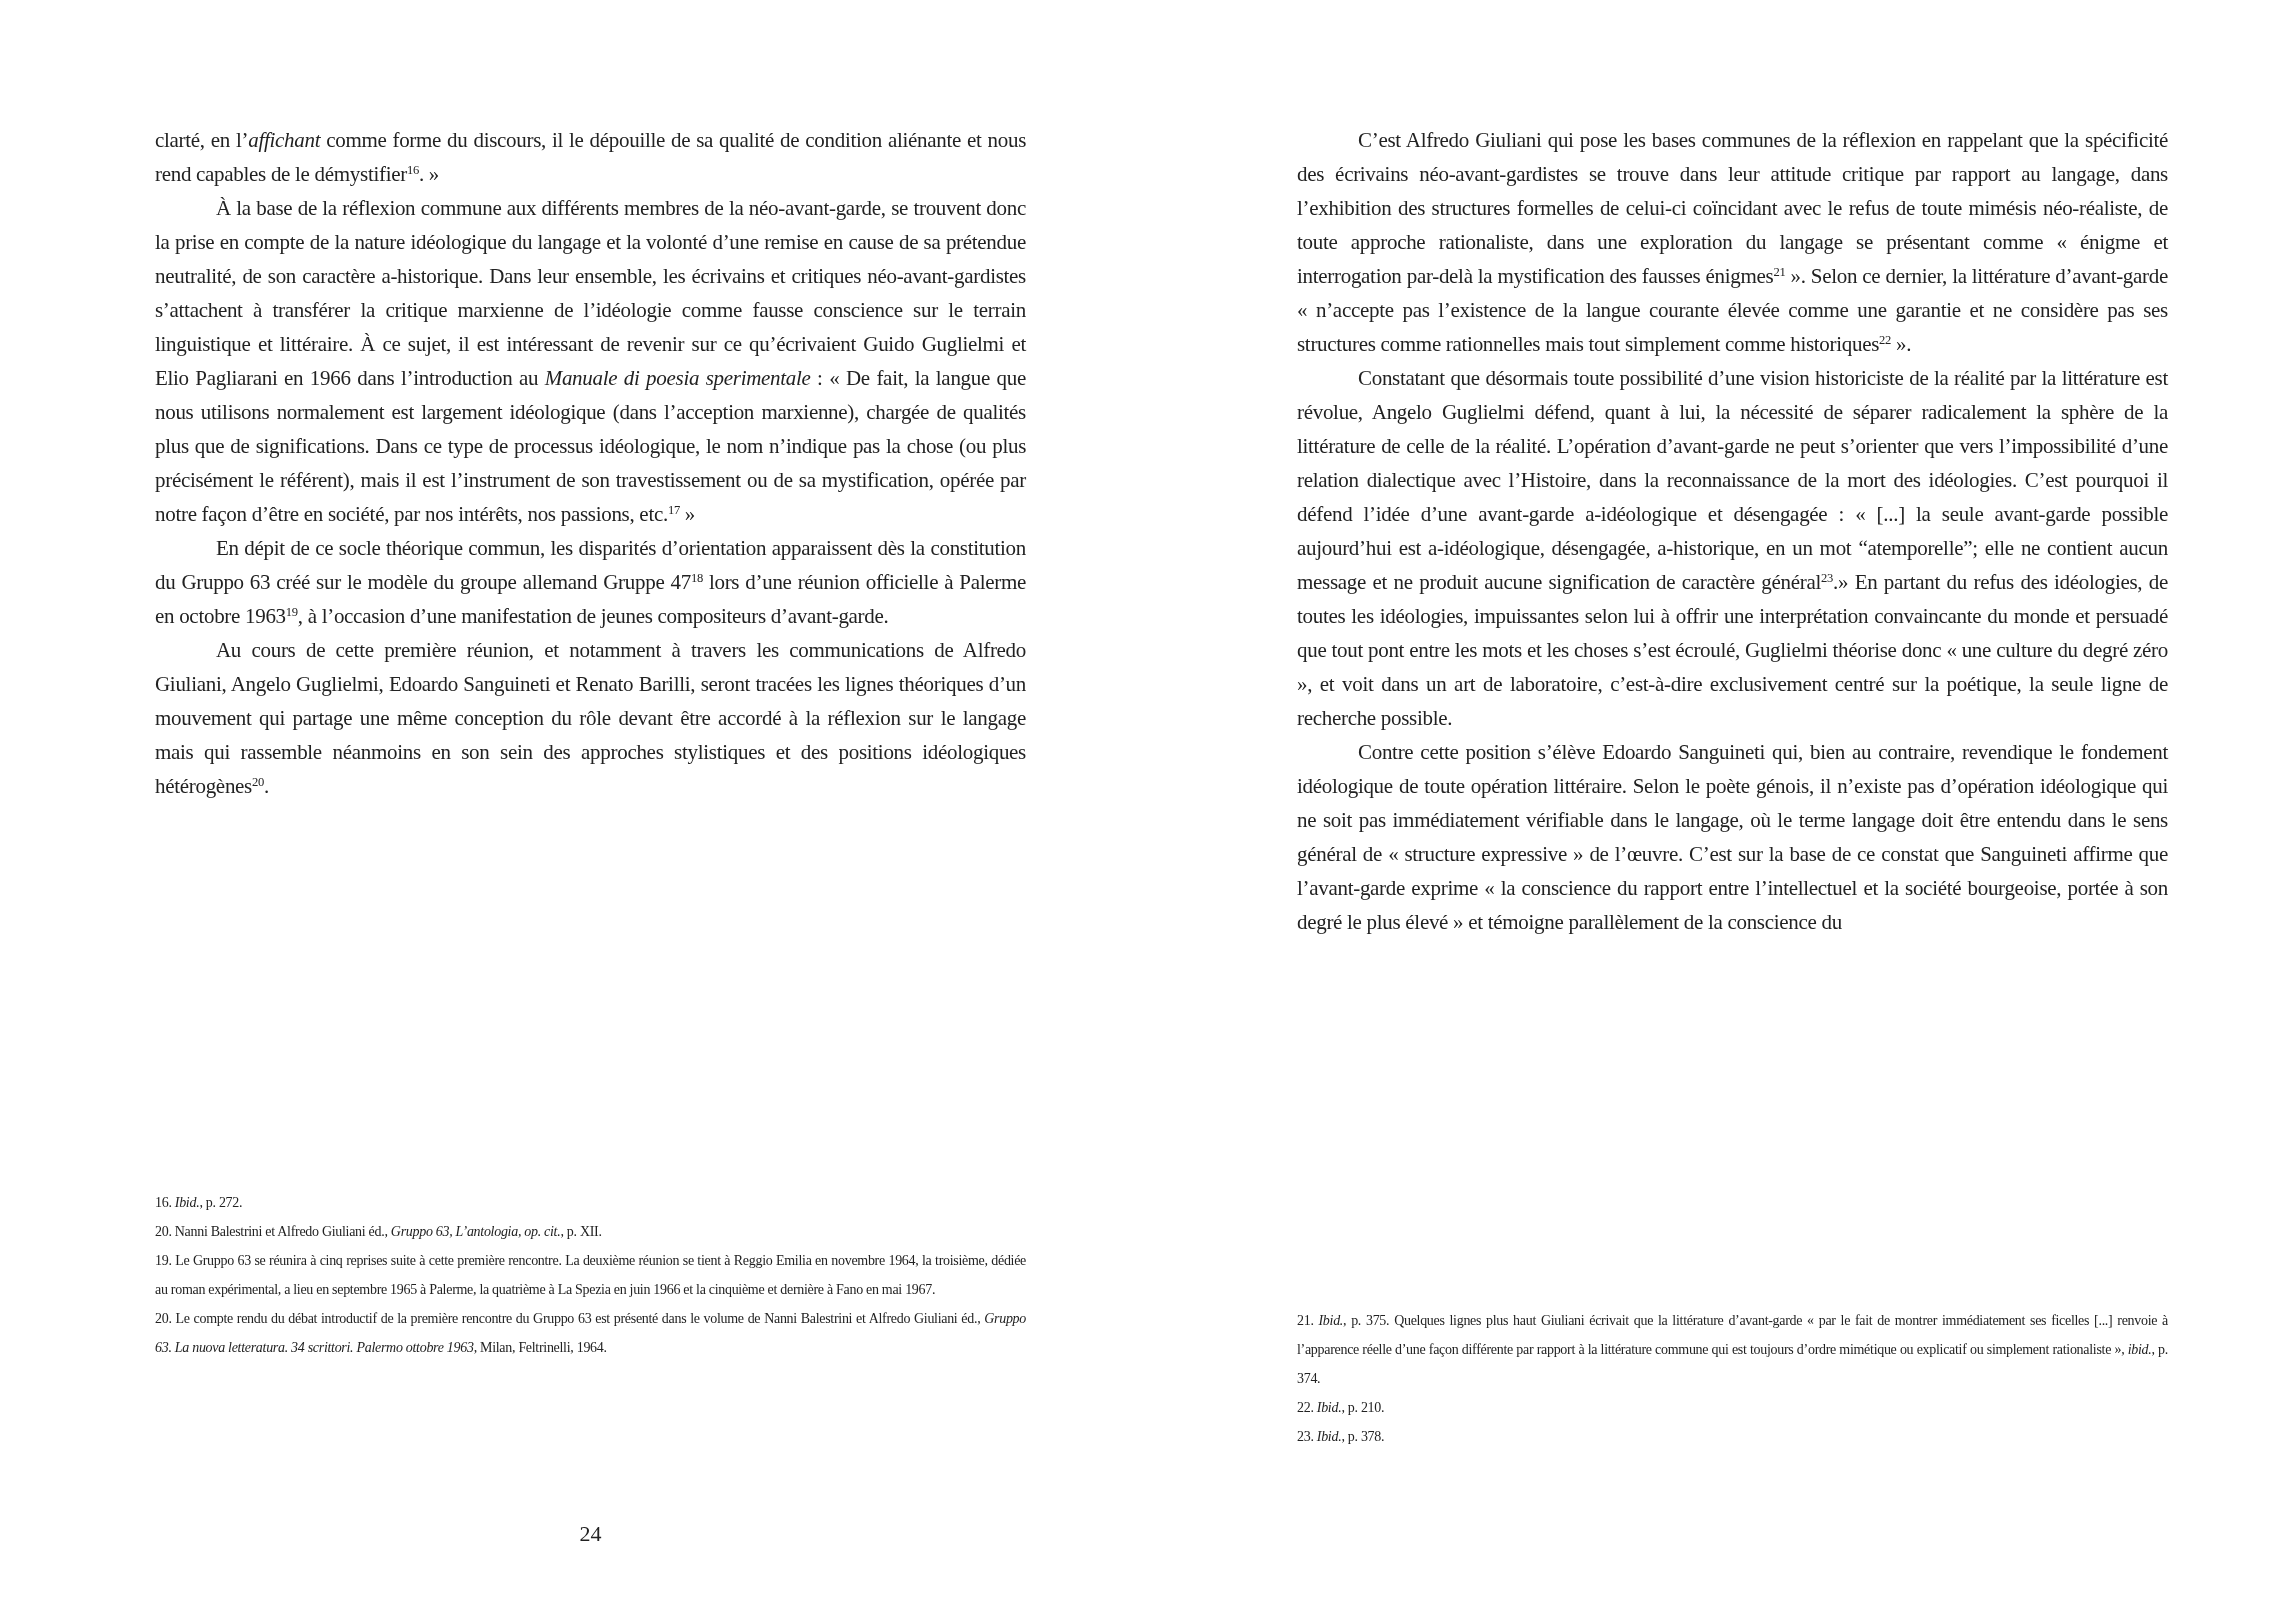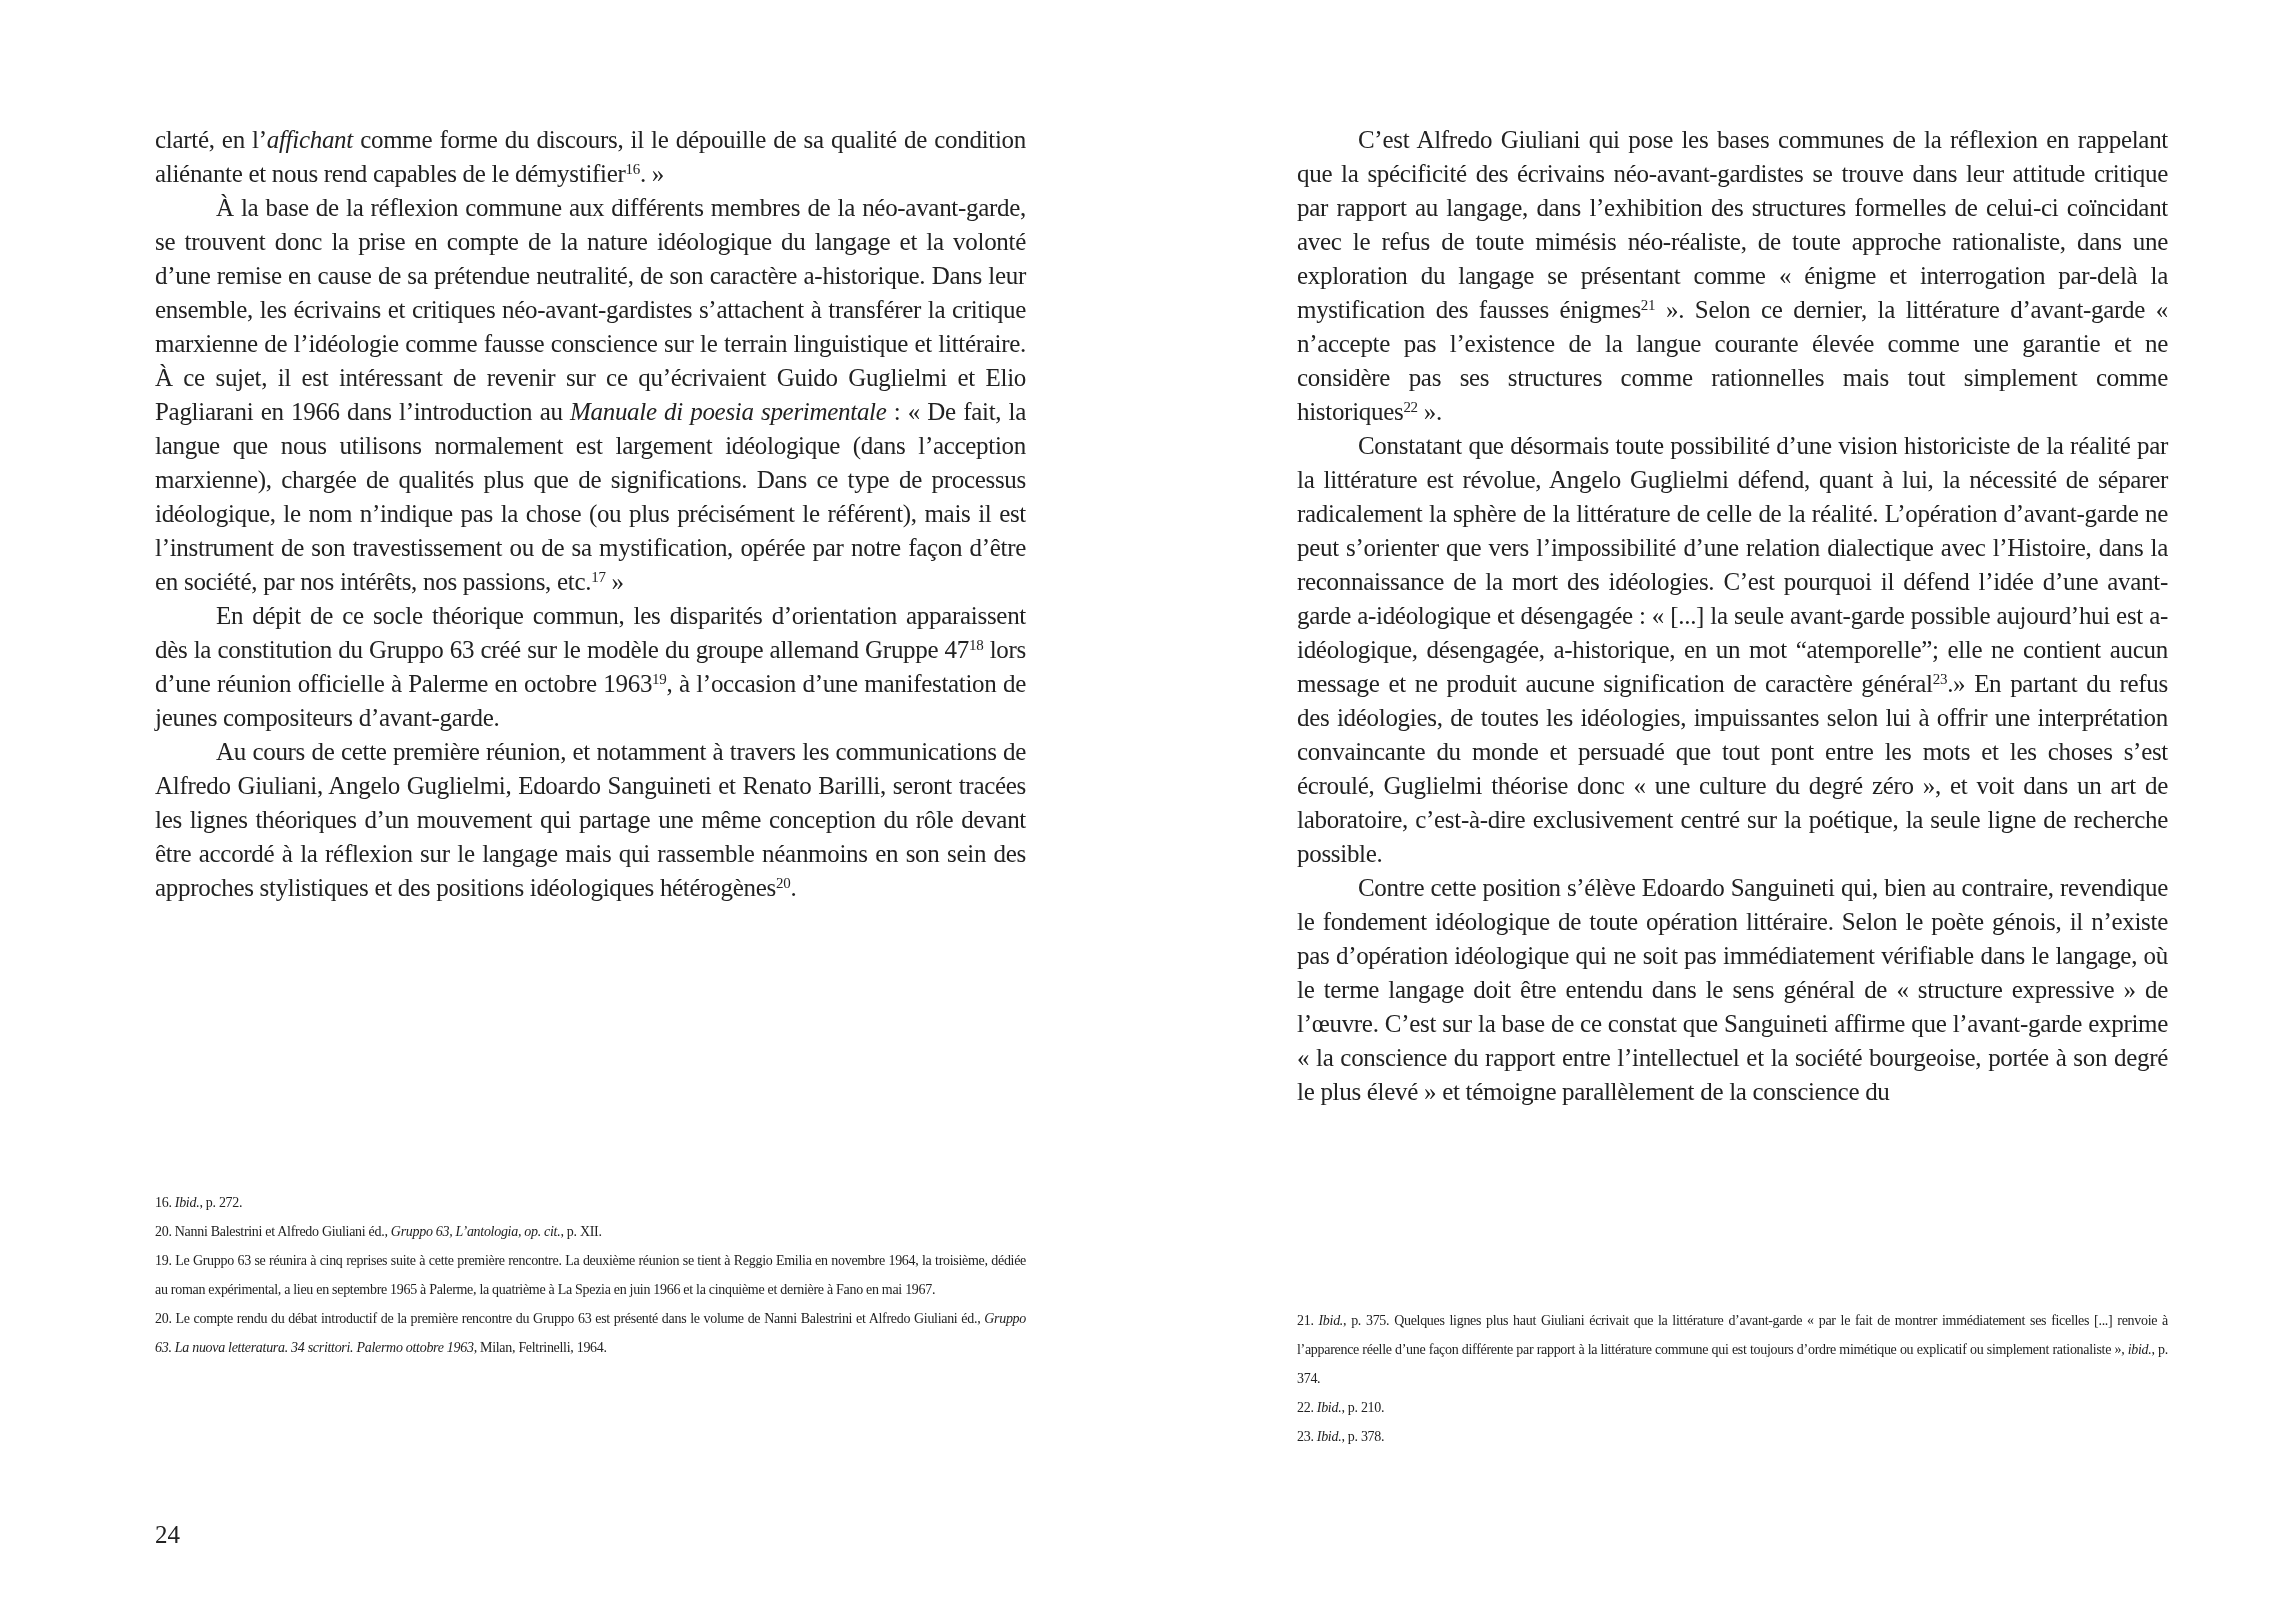--- a/index.html
+++ b/index.html
@@ -17,21 +17,21 @@
     top: 0;
     height: 1621px;
   }
   .page-left  { left: 155px;  width: 871px; }
   .page-right { left: 1297px; width: 871px; }
   .bodytext {
     position: absolute;
     top: 123px;
     left: 0;
     width: 100%;
-    font-size: 25px;
+    font-size: 21px;
     line-height: 34px;
     text-align: justify;
     letter-spacing: -0.3px;
     hyphens: none;
   }
   .para { margin: 0; }
   .para.indent { text-indent: 61px; }
   .it { font-style: italic; }
   sup {
     font-size: 60%;
@@ -49,21 +49,22 @@
     text-align: justify;
     letter-spacing: -0.3px;
   }
   .page-left  .footnotes { top: 1188px; }
   .page-right .footnotes { top: 1306px; }
   .pagenum {
     position: absolute;
     top: 1521px;
     left: 0;
     width: 100%;
-    font-size: 25px;
+    text-align: center;
+    font-size: 22px;
     letter-spacing: 0;
   }
 </style>
 </head>
 <body>
 
 <section class="page page-left">
   <div class="bodytext">
       <p class="para"><span>clarté, en l’</span><span class="it">affichant</span><span> comme forme du discours, il le dépouille de sa qualité de condition aliénante et nous rend capables de le démystifier</span><sup>16</sup><span>. »</span></p>
       <p class="para indent"><span>À la base de la réflexion commune aux différents membres de la néo-avant-garde, se trouvent donc la prise en compte de la nature idéologique du langage et la volonté d’une remise en cause de sa prétendue neutralité, de son caractère a-historique. Dans leur ensemble, les écrivains et critiques néo-avant-gardistes s’attachent à transférer la critique marxienne de l’idéologie comme fausse conscience sur le terrain linguistique et littéraire. À ce sujet, il est intéressant de revenir sur ce qu’écrivaient Guido Guglielmi et Elio Pagliarani en 1966 dans l’introduction au </span><span class="it">Manuale di poesia sperimentale</span><span> : « De fait, la langue que nous utilisons normalement est largement idéologique (dans l’acception marxienne), chargée de qualités plus que de significations. Dans ce type de processus idéologique, le nom n’indique pas la chose (ou plus précisément le référent), mais il est l’instrument de son travestissement ou de sa mystification, opérée par notre façon d’être en société, par nos intérêts, nos passions, etc.</span><sup>17</sup><span> »</span></p>

